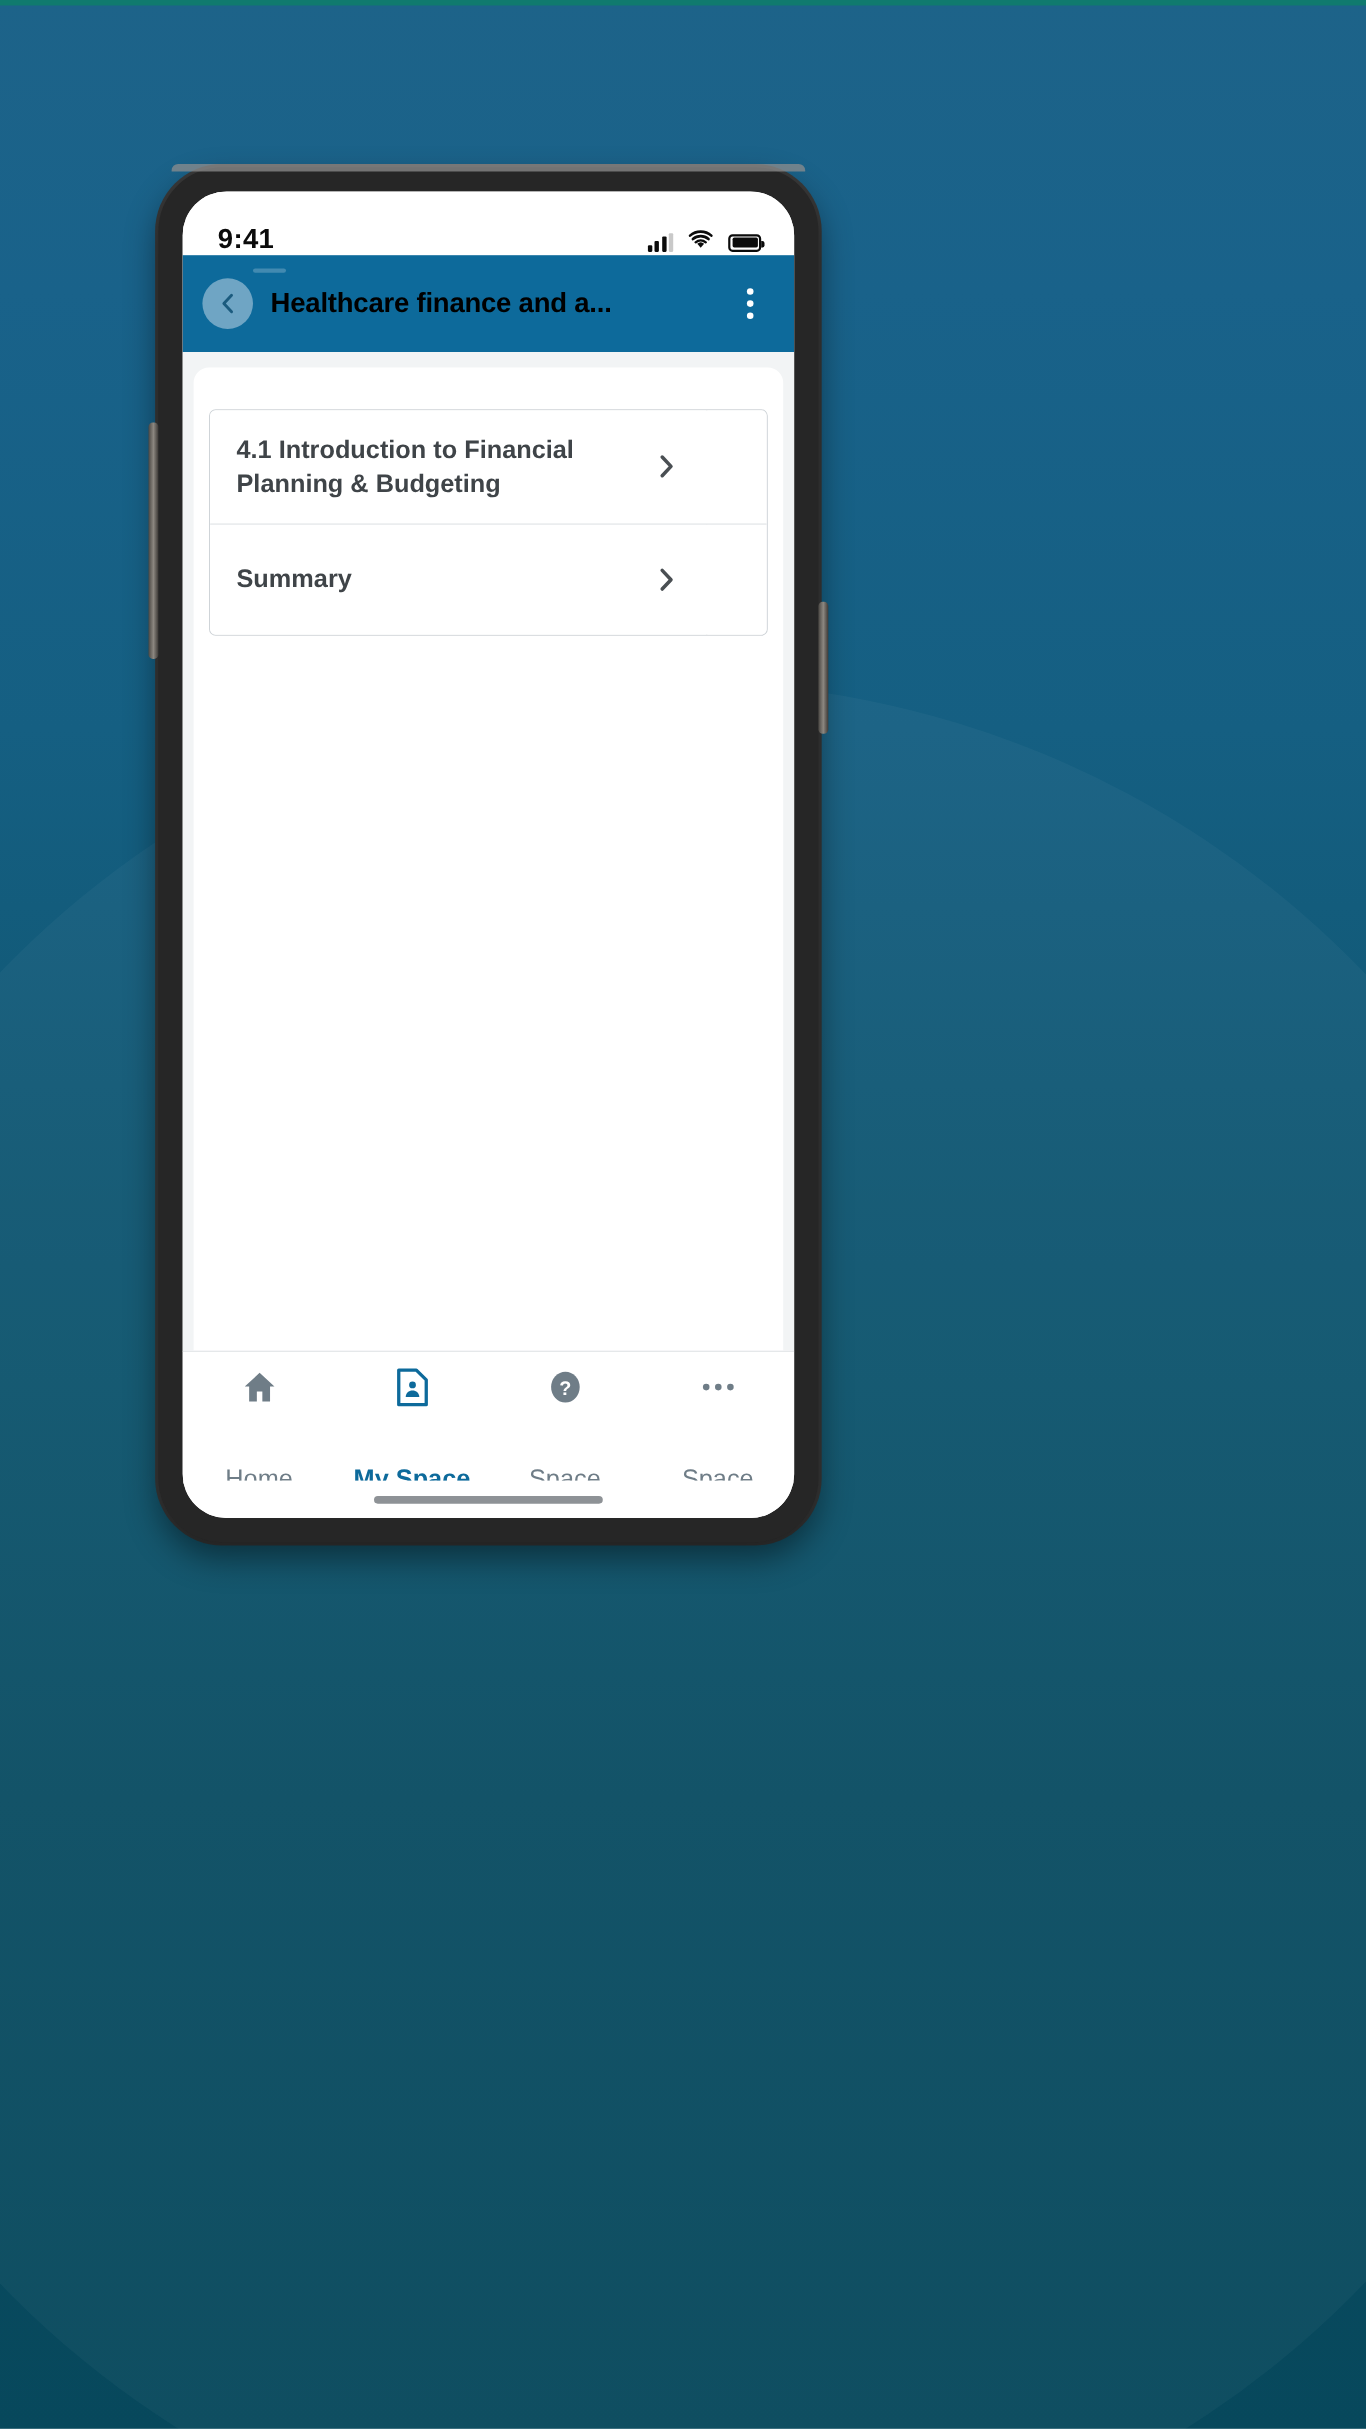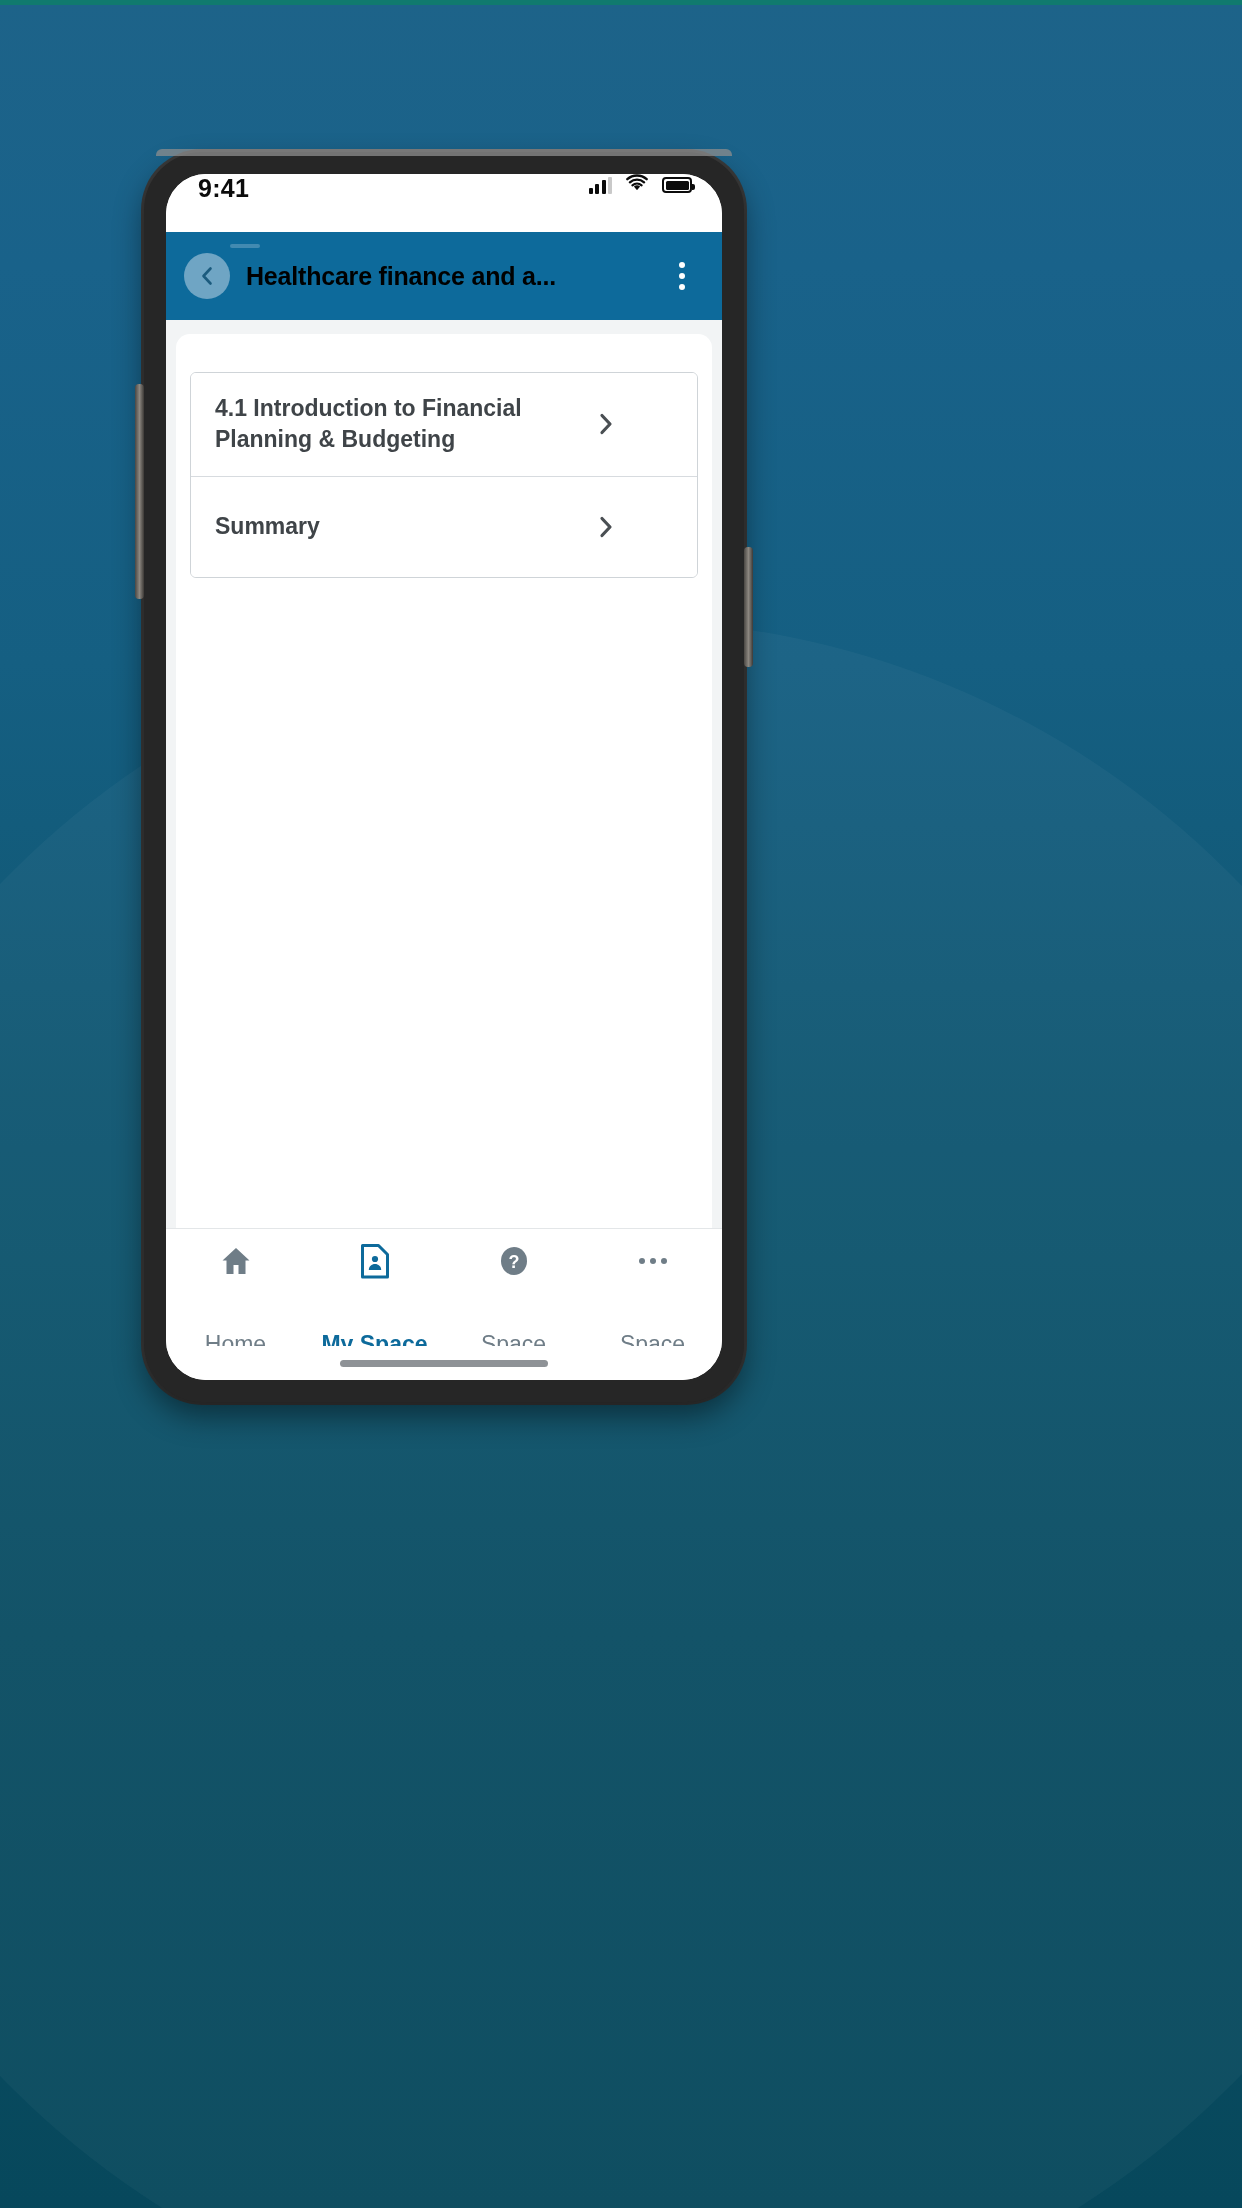--- a/index.html
+++ b/index.html
@@ -53,21 +53,21 @@
     background:#ffffff;
     border-radius:40px;
     overflow:hidden;
     display:flex; flex-direction:column;
   }
 
   
   #statusbar {
     height:58px; flex:0 0 58px;
     background:#ffffff;
-    display:flex; align-items:flex-start; justify-content:space-between;
+    display:flex; align-items:flex-end; justify-content:space-between;
     padding:0 30px 0 32px;
   }
   #status-time {
     font-size:25px; font-weight:600; color:#0b0b0b; letter-spacing:.3px;
   }
   #status-icons { display:flex; align-items:center; gap:13px; }
   .bars { display:flex; align-items:flex-end; gap:2.5px; height:17px; }
   .bars i { display:block; width:4px; background:#0b0b0b; border-radius:1px; }
   .bars i:nth-child(1){ height:6px; }
   .bars i:nth-child(2){ height:10px; }

